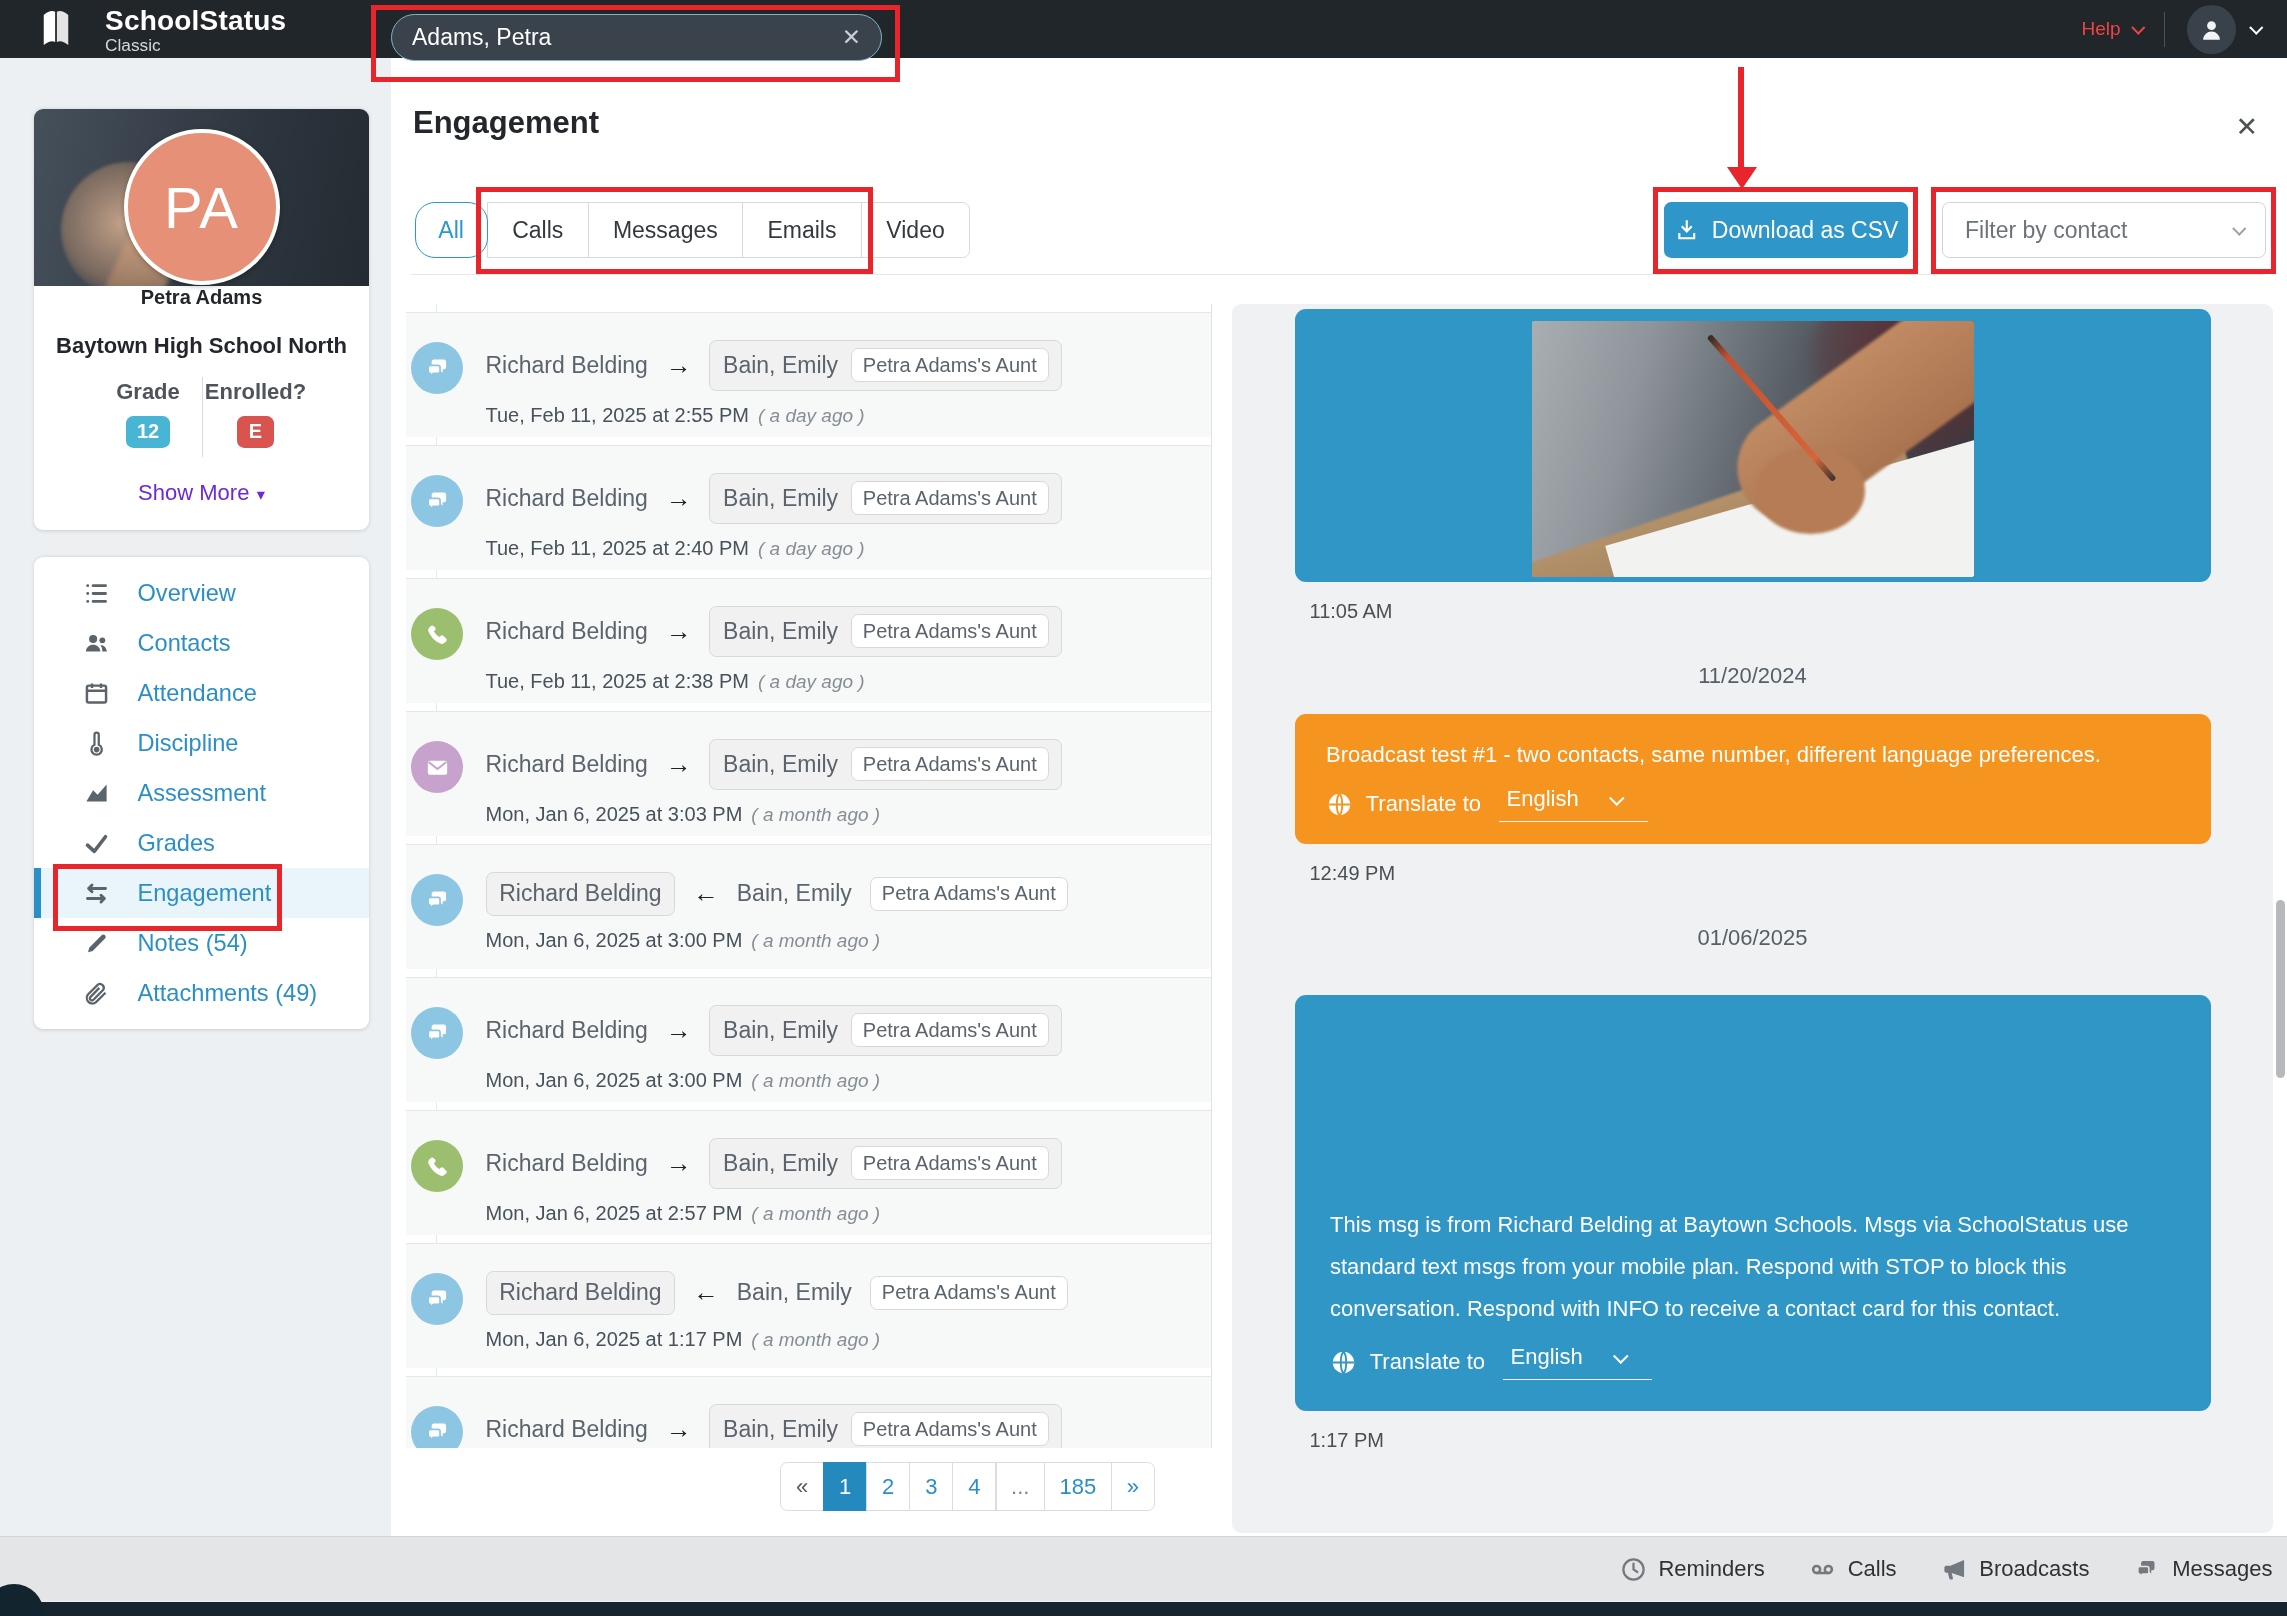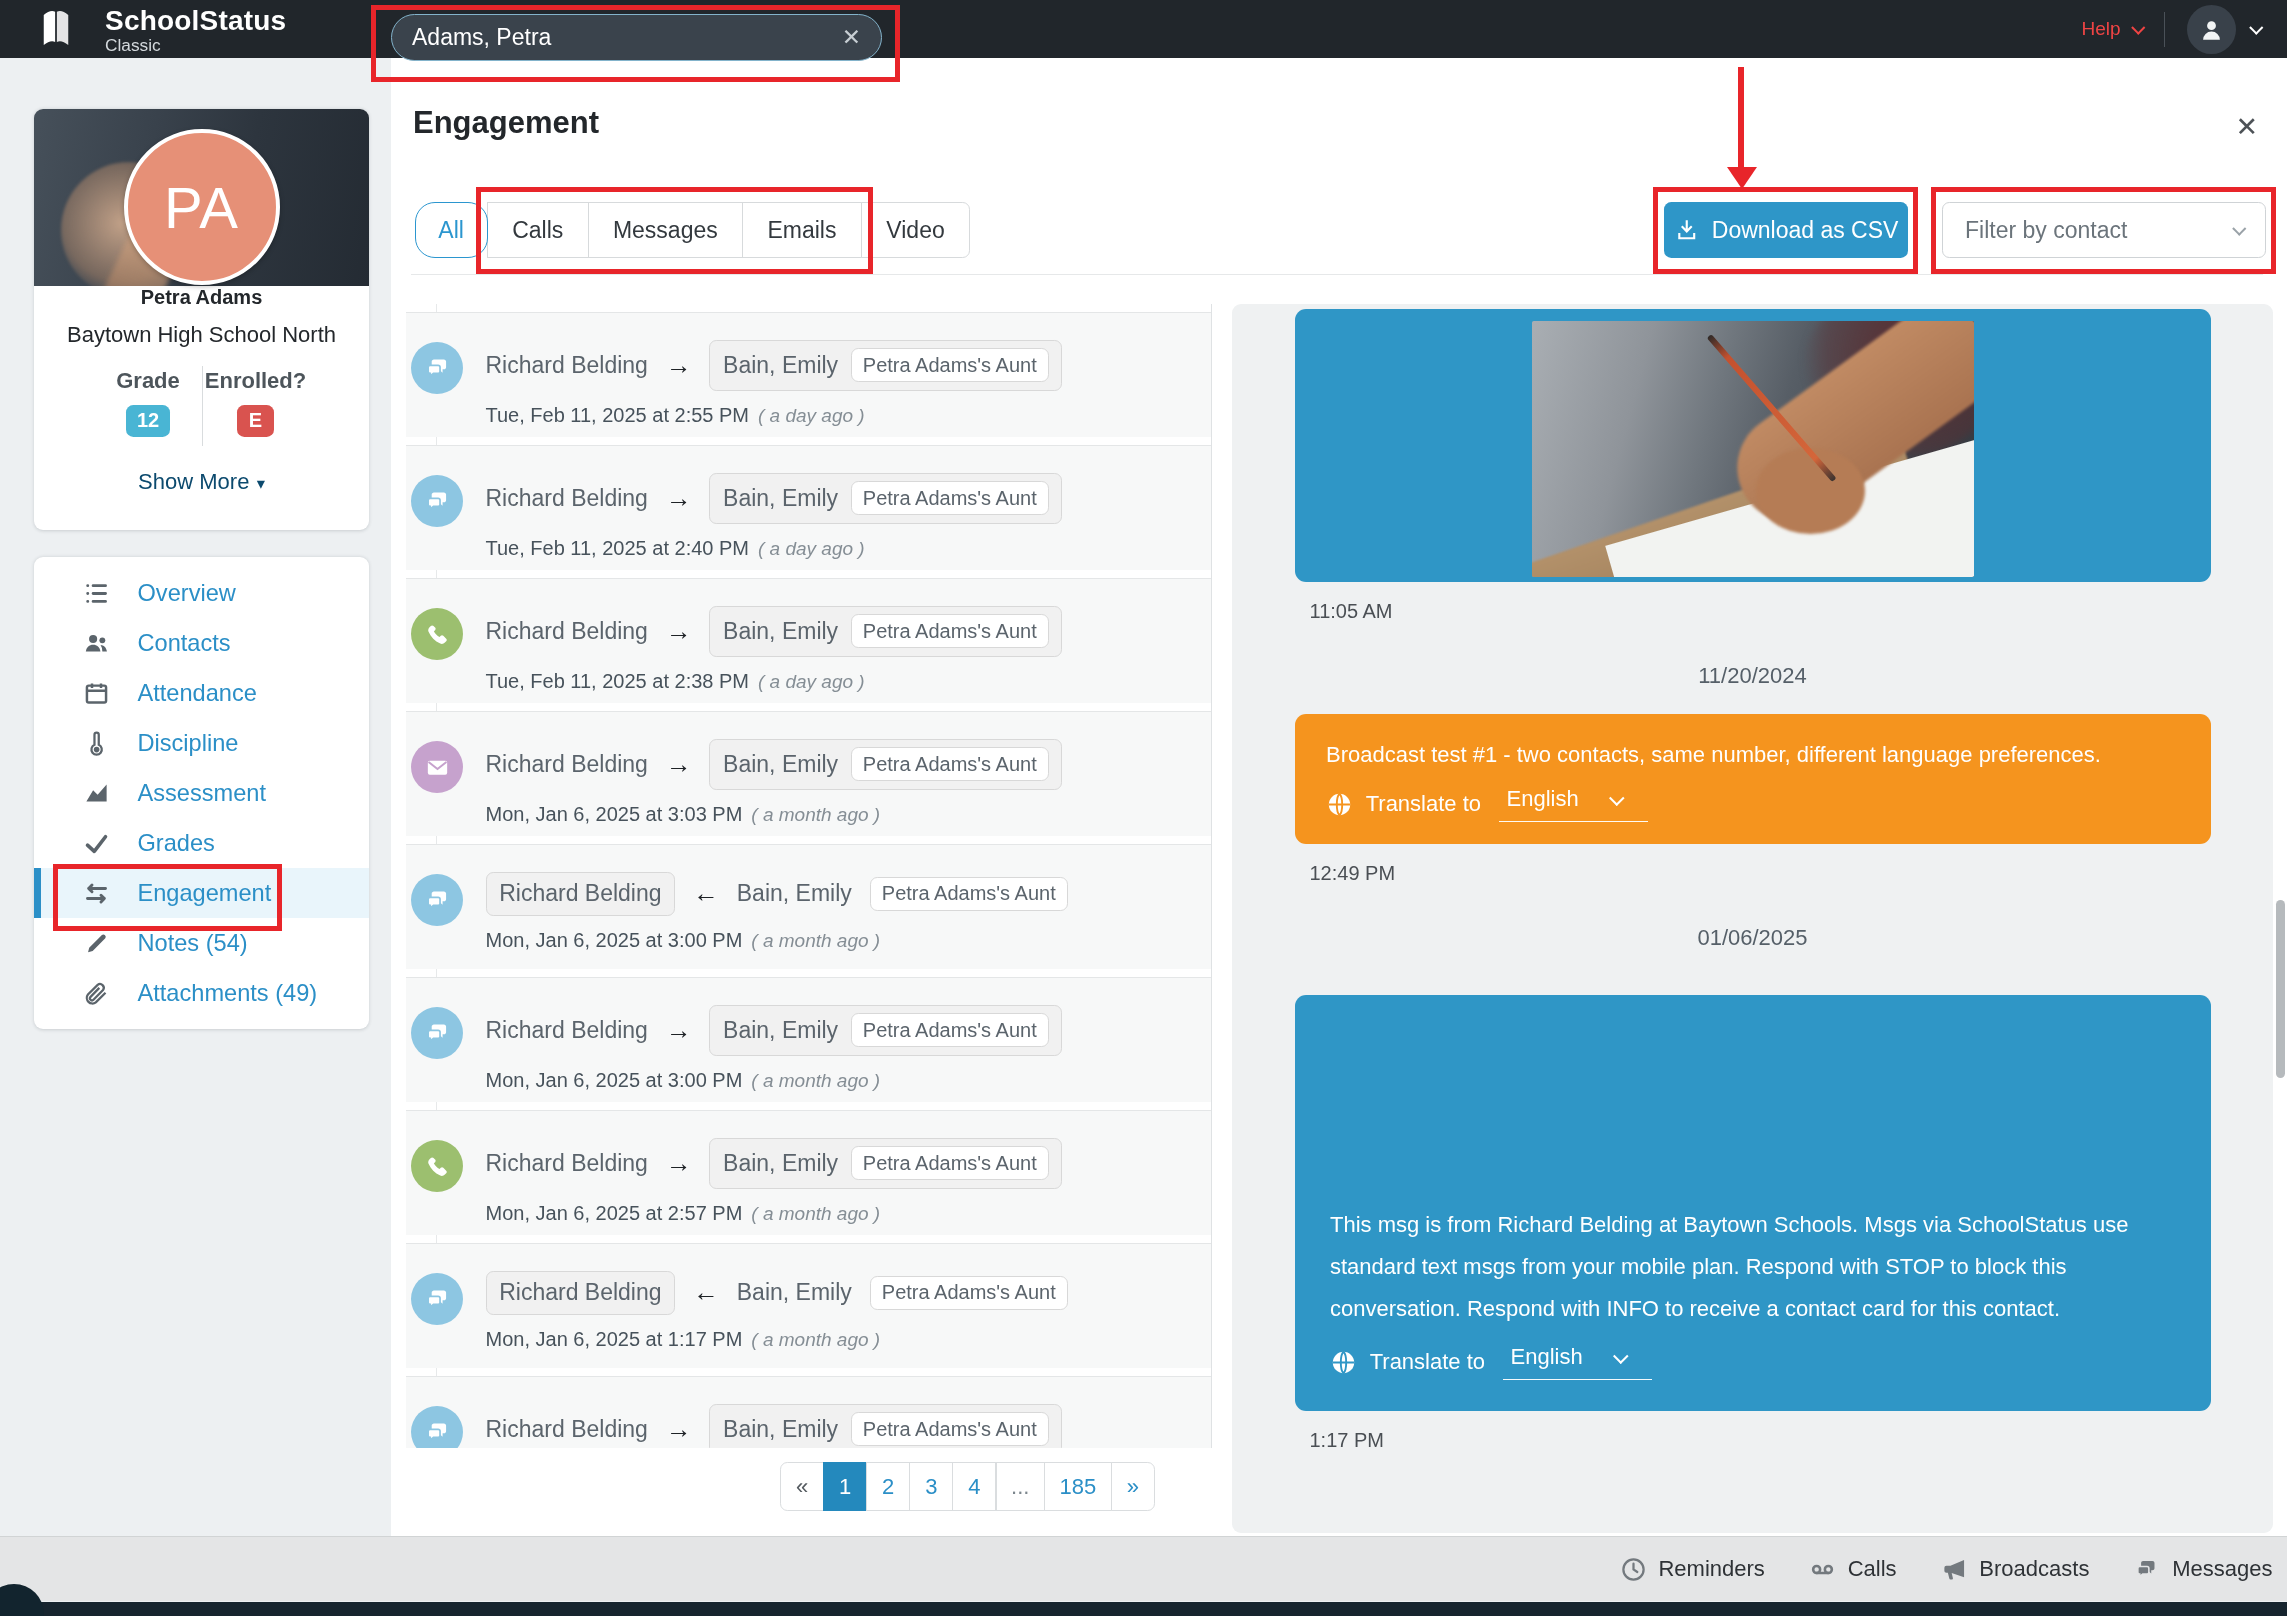--- a/index.html
+++ b/index.html
@@ -36,29 +36,29 @@
   .p-banner { height:177px; border-radius:9px 9px 0 0; position:relative; overflow:hidden;
     background:linear-gradient(100deg,#46505a 0%,#39424c 34%,#2d353e 62%,#242b33 100%); }
   .p-banner::before { content:""; position:absolute; left:8%; top:30%; width:136px; height:136px; border-radius:50%;
     background:radial-gradient(circle at 45% 45%, rgba(217,177,146,.85), rgba(190,144,110,.45) 55%, transparent 72%); filter:blur(1.8px); }
   .p-banner::after { content:""; position:absolute; left:24%; top:62%; width:55px; height:109px; transform:rotate(25deg); border-radius:27px;
     background:linear-gradient(rgba(209,166,133,.8), rgba(160,115,84,.5)); filter:blur(2.7px); }
   .p-avatar { position:absolute; left:50%; top:20px; transform:translateX(-50%); width:156px; height:156px; border-radius:50%;
     background:#e69077; border:4.5px solid #fff; box-shadow:0 1.8px 5.5px rgba(0,0,0,.25);
     display:flex; align-items:center; justify-content:center; color:#fff; font-size:58px; letter-spacing:0.9px; z-index:2; }
   .p-name { text-align:center; font-size:20px; font-weight:bold; color:#23272b; }
-  .p-school { margin-top:13px; text-align:center; font-size:22px; font-weight:normal; color:#23272b; }
+  .p-school { margin-top:24px; text-align:center; font-size:22px; font-weight:bold; color:#23272b; }
   .p-stats { margin-top:18px; display:flex; justify-content:center; }
   .p-stat { width:107px; text-align:center; padding:1.8px 0 9px; }
   .p-stat + .p-stat { border-left:0.9px solid #d9dcde; }
   .p-stat-label { font-size:22px; font-weight:bold; color:#4d555b; }
   .badge { display:inline-block; margin-top:11px; border-radius:7.3px; color:#fff; font-weight:bold; font-size:20px; padding:4.5px 11px; }
   .badge-grade { background:#49b5d4; }
   .badge-enrolled { background:#d9534f; padding:4.5px 11.8px; }
-  .p-showmore { margin-top:23.6px; text-align:center; font-size:22px; color:#0c4a6e; cursor:pointer; }
+  .p-showmore { margin-top:23.6px; text-align:center; font-size:22px; color:#6d28d9; cursor:pointer; }
   .p-showmore .caret { font-size:16.4px; margin-left:7.3px; }
 
   .nav-card { left:34px; top:557px; width:335px; padding:11px 0; }
   .nav-item { position:relative; height:50px; display:flex; align-items:center; padding-left:47px; cursor:pointer; }
   .nav-ic { width:31px; height:31px; color:#5b646b; display:flex; align-items:center; justify-content:center; margin-right:25.5px; flex:0 0 31px; }
   .nav-ic svg { width:27px; height:27px; }
   .nav-label { color:#2b8fc7; font-size:23.6px; }
   .nav-item.active { background:#e9f5fb; }
   .nav-item.active::before { content:""; position:absolute; left:0; top:0; bottom:0; width:7.3px; background:#2b8fc7; }
   .anno-engagement { position:absolute; left:19px; top:307px; width:229px; height:67px; border:5.5px solid #e8252a; z-index:40; pointer-events:none; }

